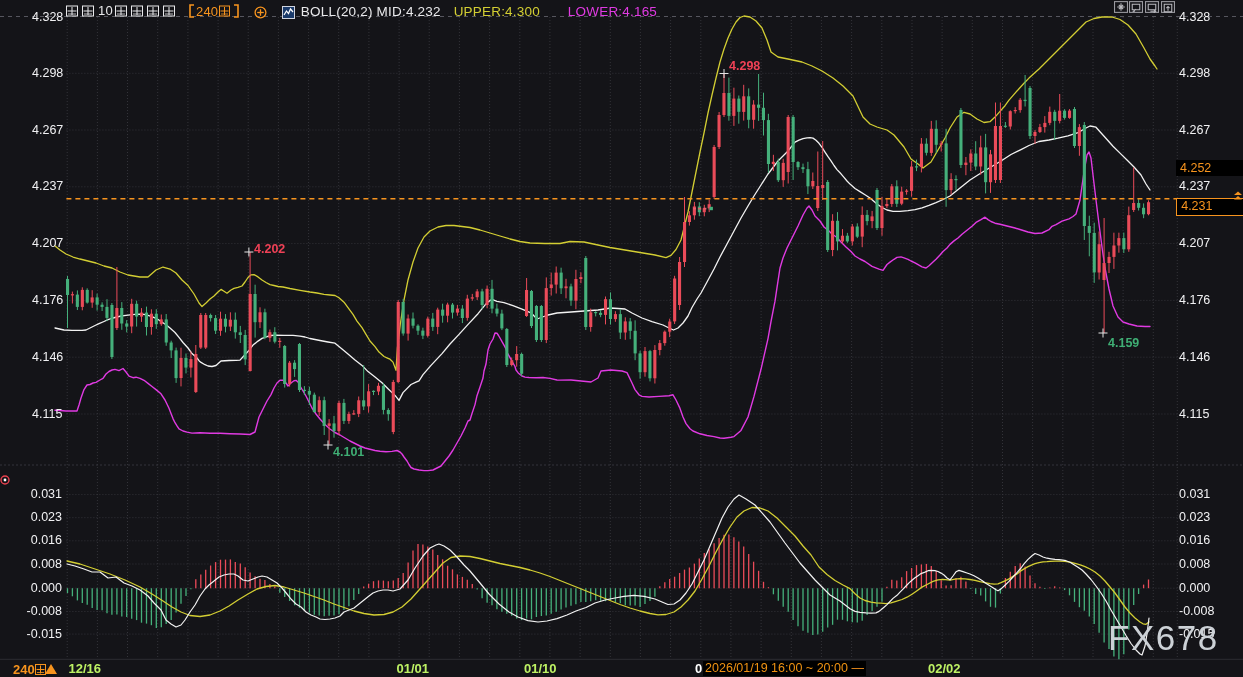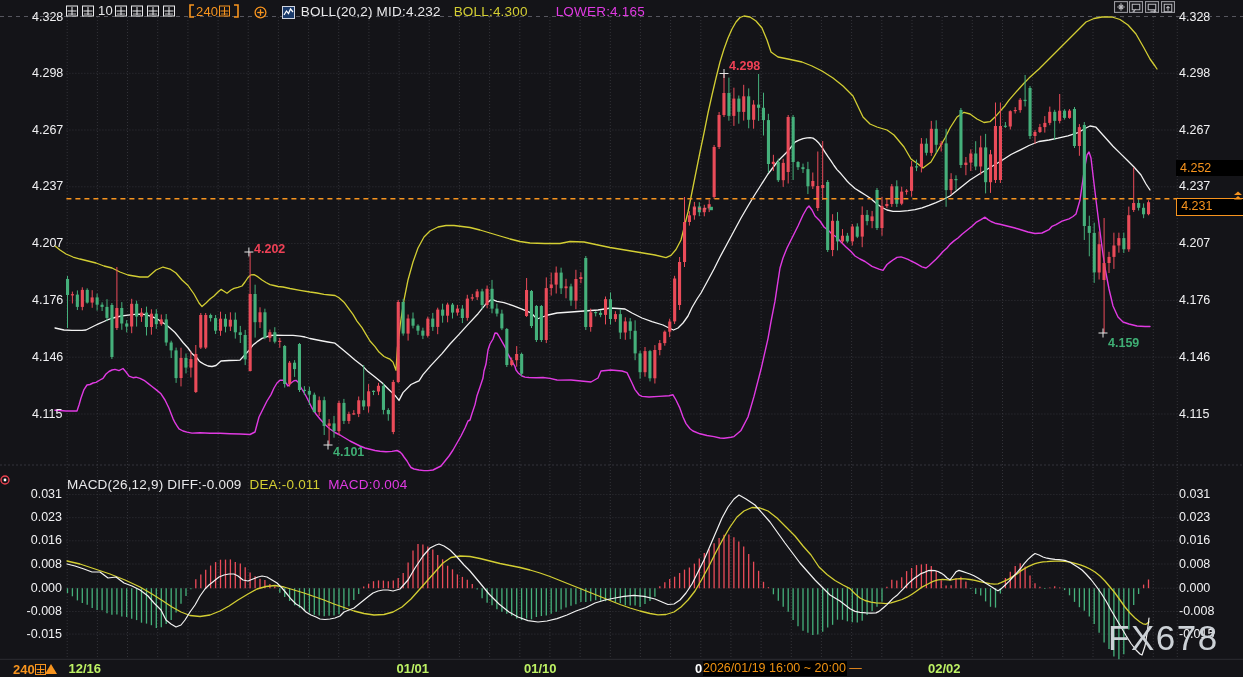--- a/index.html
+++ b/index.html
@@ -825,32 +825,31 @@
 <svg width="13" height="13" viewBox="0 0 13 13" style="position:relative;top:2.5px;display:inline-block">
         <circle cx="6.5" cy="6.5" r="5.4" fill="none" stroke="#f7941e" stroke-width="1.3"></circle>
         <line x1="3.2" y1="6.5" x2="9.8" y2="6.5" stroke="#f7941e" stroke-width="1.3"></line>
         <line x1="6.5" y1="3.2" x2="6.5" y2="9.8" stroke="#f7941e" stroke-width="1.3"></line>
       </svg>
 <svg width="13" height="13" viewBox="0 0 13 13" style="position:relative;top:2.5px;display:inline-block;margin-left:11px;">
         <rect x="0.5" y="0.5" width="12" height="12" fill="#1a3a6a" stroke="#cfd4df" stroke-width="1"></rect>
         <polyline points="2,9 4.5,5 6.5,7.5 8.5,3 11,6" fill="none" stroke="#fff" stroke-width="1.2"></polyline>
       </svg>
 <span style="margin-left:2px;">BOLL(20,2)&nbsp;MID:4.232</span>
-<span style="color:#d3ce33;margin-left:9px;">BOLL:4.300</span>
+<span style="color:#d3ce33;margin-left:9px;">UPPER:4.300</span>
 <span style="color:#e03ae2;margin-left:24px;">LOWER:4.165</span>
 </div>
-<div style="position:absolute;left:67px;top:477px;font-size:13.5px;color:#e9e9eb;white-space:nowrap;letter-spacing:0.2px;">MACD(26,12,9)&nbsp;DIFF:-0.009&nbsp;&nbsp;<span style="color:#d3ce33;">DEA:-0.011</span>&nbsp;&nbsp;<span style="color:#e03ae2;">MACD:0.004</span></div>
 <div class="dt" style="left:68.5px;">12/16</div>
 <div class="dt" style="left:246.5px;margin-top:24px;">12/24</div>
 <div class="dt" style="left:396.5px;">01/01</div>
 <div class="dt" style="left:524.0px;">01/10</div>
 <div class="dt" style="left:928px;">02/02</div>
 <div class="dt" style="left:1130.5px;margin-top:48px;">02/09</div>
 <div class="dt" style="left:695px;color:#fff;">0</div>
-<div style="position:absolute;left:703px;top:660.8px;width:144px;height:15.5px;background:#000;color:#ef9212;font-size:12.5px;line-height:15.5px;text-align:center;white-space:nowrap;">2026/01/19 16:00 ~ 20:00 <span style="color:#f7941e">—</span></div>
+<div style="position:absolute;left:703px;top:660.8px;width:163px;height:15.5px;background:#000;color:#ef9212;font-size:12.5px;line-height:15.5px;text-align:center;white-space:nowrap;">2026/01/19 16:00 ~ 20:00 <span style="color:#f7941e">—</span></div>
 <div style="position:absolute;left:13px;top:661px;font-size:13px;font-weight:bold;color:#f7941e;">240<svg width="13" height="13" viewBox="0 0 13 13" style="position:relative;top:2px;">
         <rect x="0.5" y="1.5" width="10" height="10" fill="none" stroke="#f7941e" stroke-width="1"></rect>
         <line x1="1.5" y1="6.5" x2="9.5" y2="6.5" stroke="#f7941e" stroke-width="1"></line>
         <line x1="5.5" y1="2.5" x2="5.5" y2="10.5" stroke="#f7941e" stroke-width="1"></line>
         <line x1="2" y1="9.5" x2="9" y2="9.5" stroke="#f7941e" stroke-width="0.8"></line>
       </svg></div>
 <svg style="position:absolute;left:45px;top:663.5px;" width="12" height="10" viewBox="0 0 12 10">
       <path d="M6 0 L12 10 L0 10 Z" fill="#f7941e"></path>
     </svg>
 <svg style="position:absolute;left:1113.5px;top:0.5px;" width="14" height="12" viewBox="0 0 13 11">

